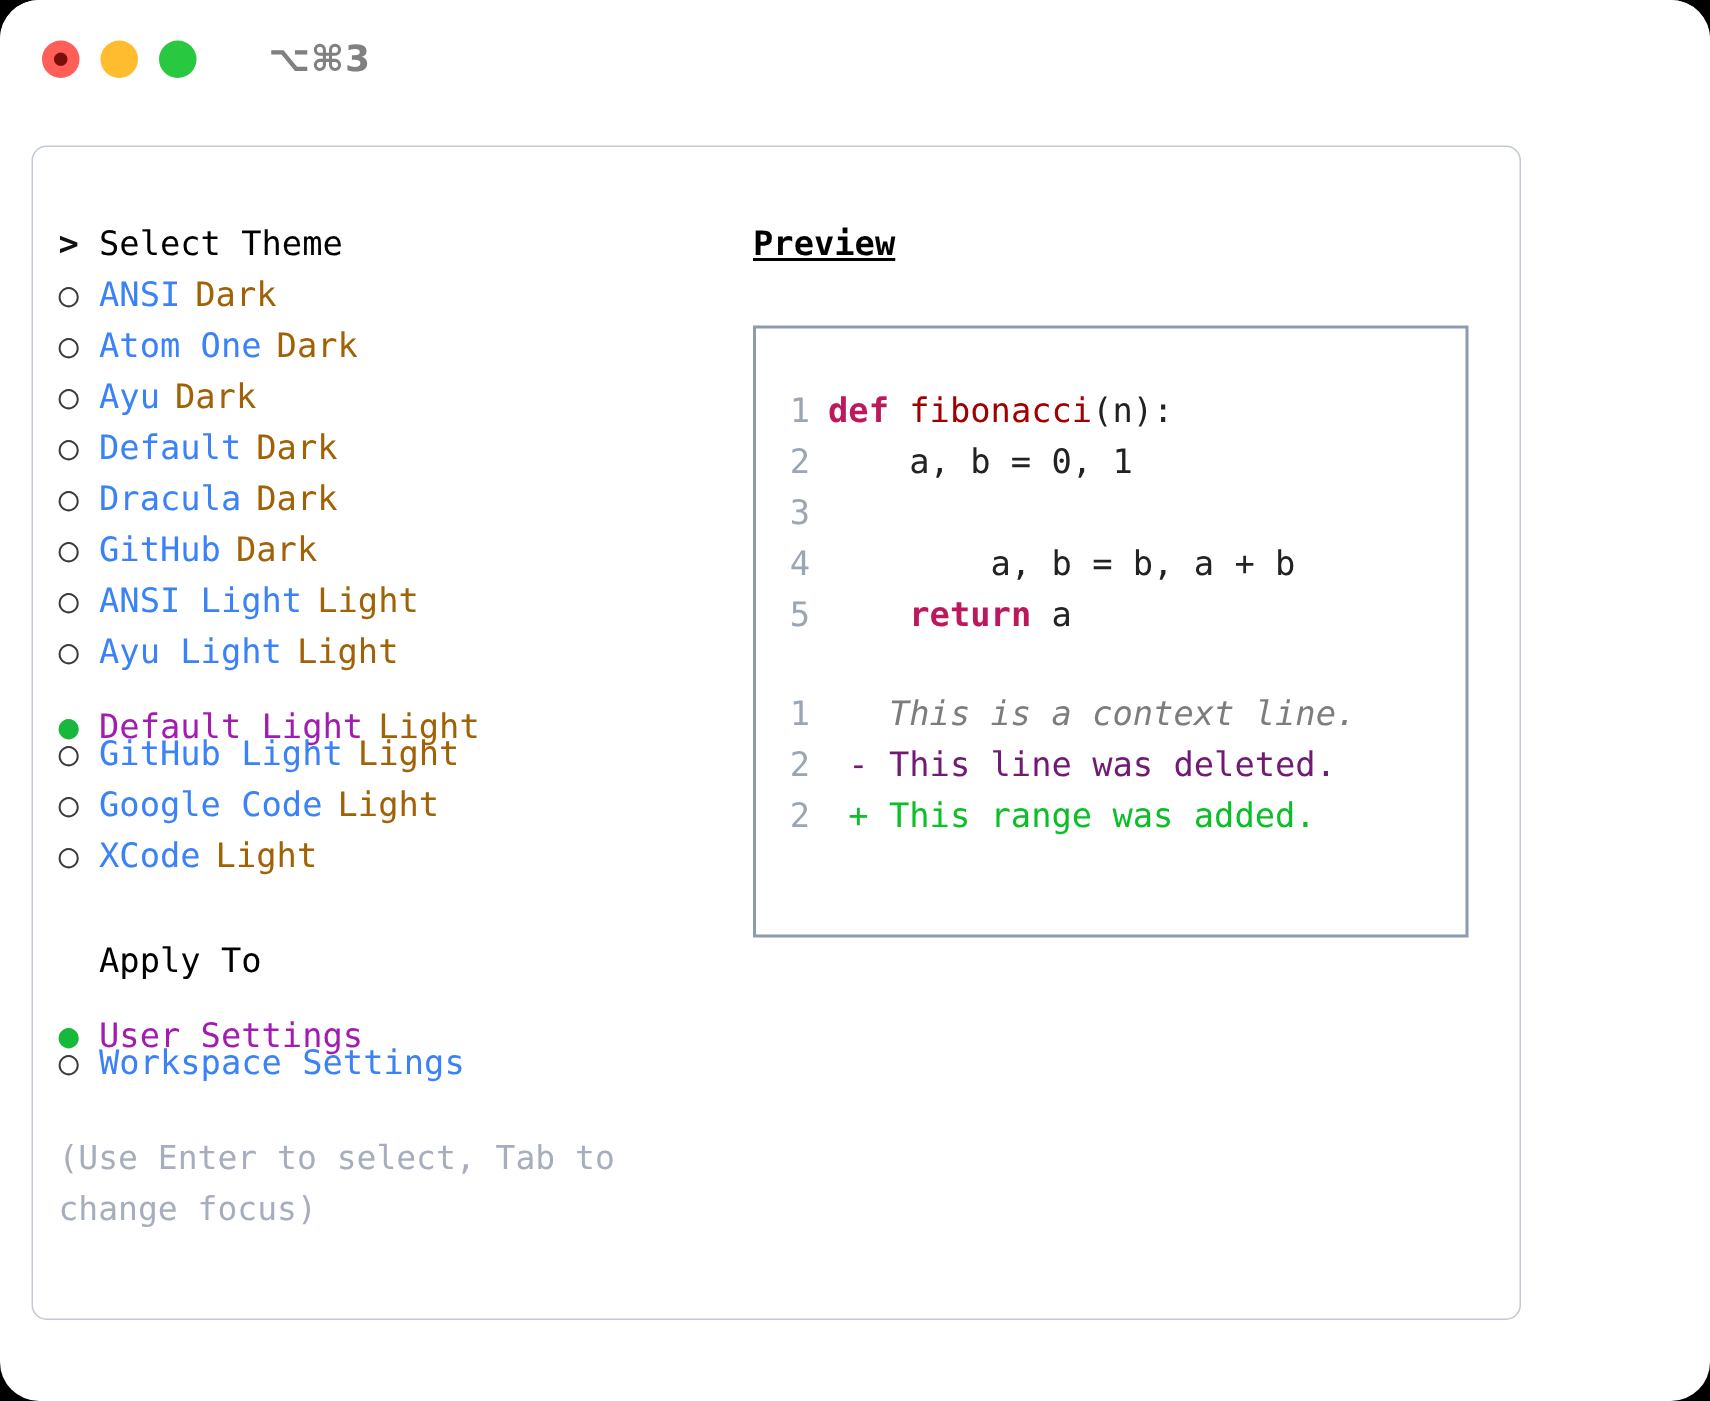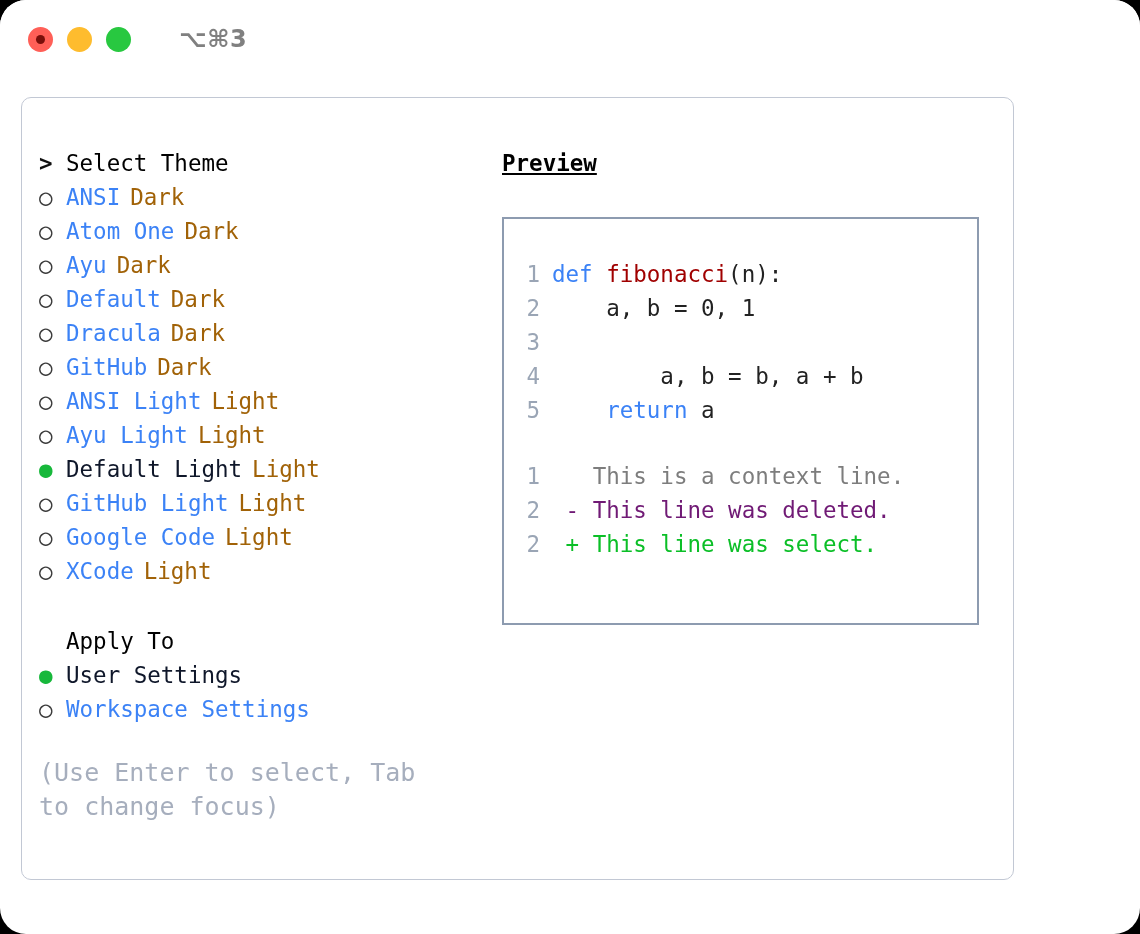--- a/index.html
+++ b/index.html
@@ -105,27 +105,27 @@
     display: inline-block;
     font-size: 22.5px;
   }
   .marker.bullet-empty { color: #3a3a3a; }
   .marker.bullet-sel   { color: #17b83b; }
   .marker.caret        { color: #111111; font-weight: 700; }
   .marker.blank        { color: transparent; }
 
   .label         { color: #3b82f6; }
   .label.bold    { font-weight: 400; color: #000000; }
-  .label.sel     { color: #0f172a; }
+  .label.sel     { color: #a21caf; margin-top: 16px; }
   .category      { color: #a16207; padding-left: 10px; }
   .spacer-md { height: 36px; }
 
   #hint {
     margin-top: 30px;
-    font-size: 25px;
+    font-size: 22px;
     line-height: 34px;
     color: #a6aebd;
     max-width: 400px;
     white-space: pre-wrap;
   }
 
   
   #preview-heading {
     font-size: 22.5px;
     line-height: 34px;
@@ -151,24 +151,24 @@
     white-space: pre;
   }
   .lineno {
     width: 30px;
     flex: none;
     text-align: right;
     color: #9aa5b5;
     padding-right: 12px;
   }
   .code-text { color: #222222; }
-  .tok-kw   { color: #3b82f6; }
+  .tok-kw   { color: #be185d; font-weight: bold; }
   .tok-fn   { color: #a00000; }
   .tok-plain{ color: #222222; }
-  .diff-ctx { color: #7d7d7d; }
+  .diff-ctx { color: #7d7d7d; font-style: italic; }
   .diff-del { color: #701a75; }
   .diff-add { color: #0bbf27; }
   .code-gap { height: 32px; }
 </style>
 </head>
 <body>
 
 <div id="window">
 
   <div id="titlebar">
@@ -230,20 +230,20 @@
               <div class="code-line"><span class="lineno">1</span><span class="code-text"><span class="tok-kw">def </span><span class="tok-fn">fibonacci</span><span class="tok-plain">(n):</span></span></div>
               <div class="code-line"><span class="lineno">2</span><span class="code-text"><span class="tok-plain">    a, b = 0, 1</span></span></div>
               <div class="code-line"><span class="lineno">3</span></div>
               <div class="code-line"><span class="lineno">4</span><span class="code-text"><span class="tok-plain">        a, b = b, a + b</span></span></div>
               <div class="code-line"><span class="lineno">5</span><span class="code-text"><span class="tok-plain">    </span><span class="tok-kw">return</span><span class="tok-plain"> a</span></span></div>
             </div>
           <div class="code-gap"></div>
           <div id="diff-block">
               <div class="code-line"><span class="lineno">1</span><span class="diff-ctx">   This is a context line.</span></div>
               <div class="code-line"><span class="lineno">2</span><span class="diff-del"> - This line was deleted.</span></div>
-              <div class="code-line"><span class="lineno">2</span><span class="diff-add"> + This line was select.</span></div>
+              <div class="code-line"><span class="lineno">2</span><span class="diff-add"> + This range was added.</span></div>
             </div>
         </div>
       </div>
 
     </div>
   </div>
 </div>
 
 </body></html>

